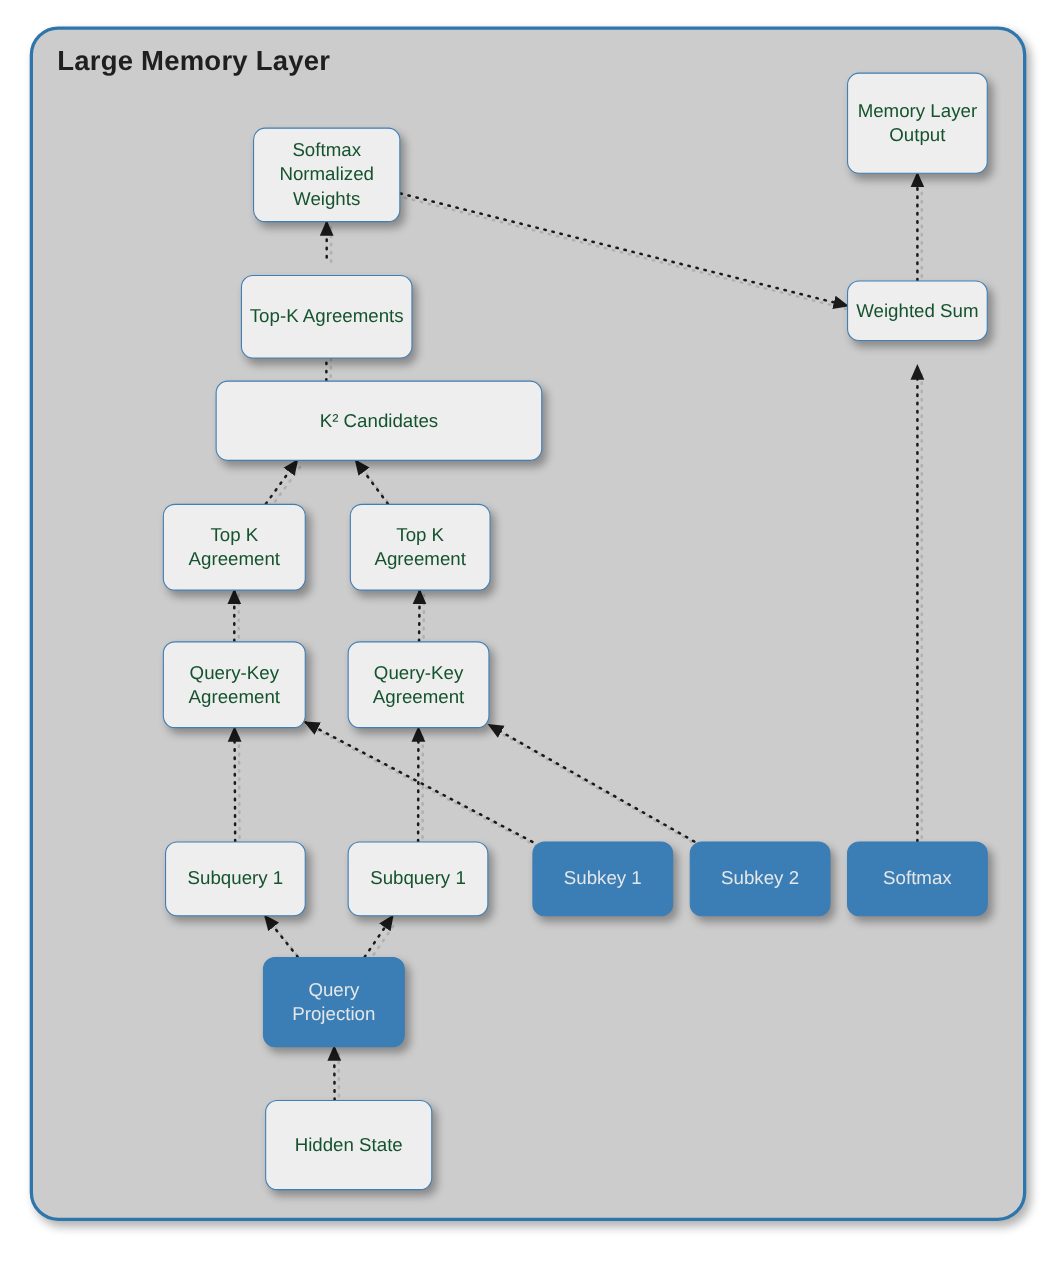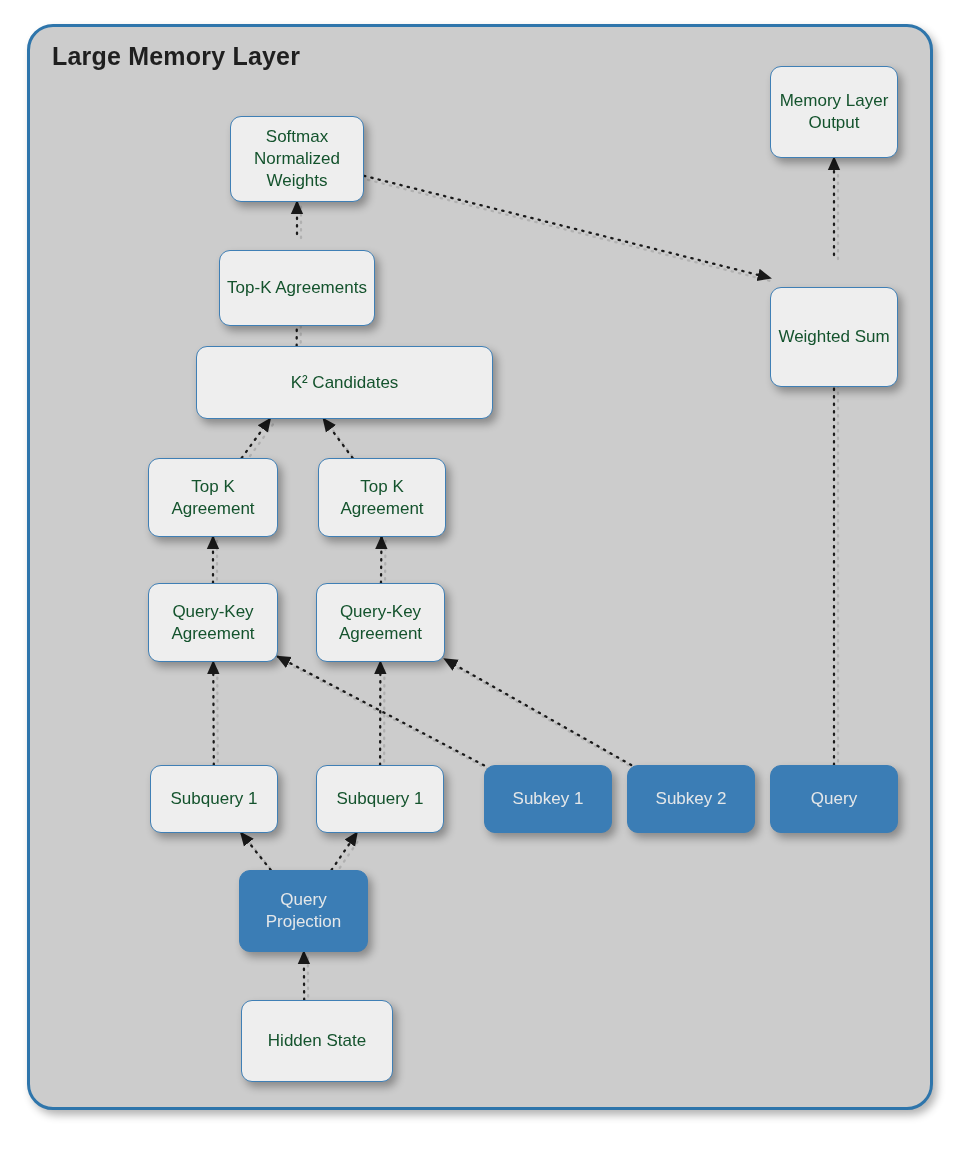--- a/index.html
+++ b/index.html
@@ -128,21 +128,21 @@
   <div id="node-layer">
       <div class="node light" style="left: 770px; top: 66px; width: 128px; height: 92px;">
         <span>Memory Layer Output</span>
       </div>
       <div class="node light" style="left: 230px; top: 116px; width: 134px; height: 86px;">
         <span>Softmax Normalized Weights</span>
       </div>
       <div class="node light" style="left: 219px; top: 234px; width: 156px; height: 76px; margin-top: 16px;">
         <span>Top-K Agreements</span>
       </div>
-      <div class="node light" style="left: 770px; top: 255px; width: 128px; height: 100px; margin-top: 32px;">
+      <div class="node light" style="left: 770px; top: 255px; width: 128px; height: 55px;">
         <span>Weighted Sum</span>
       </div>
       <div class="node light" style="left: 148px; top: 346px; width: 297px; height: 73px; margin-left: 48px;">
         <span>K² Candidates</span>
       </div>
       <div class="node light" style="left: 148px; top: 458px; width: 130px; height: 79px;">
         <span>Top K Agreement</span>
       </div>
       <div class="node light" style="left: 318px; top: 458px; width: 128px; height: 79px;">
         <span>Top K Agreement</span>
@@ -159,21 +159,21 @@
       <div class="node light" style="left: 316px; top: 765px; width: 128px; height: 68px;">
         <span>Subquery 1</span>
       </div>
       <div class="node accent" style="left: 484px; top: 765px; width: 128px; height: 68px;">
         <span>Subkey 1</span>
       </div>
       <div class="node accent" style="left: 627px; top: 765px; width: 128px; height: 68px;">
         <span>Subkey 2</span>
       </div>
       <div class="node accent" style="left: 770px; top: 765px; width: 128px; height: 68px;">
-        <span>Query</span>
+        <span>Softmax</span>
       </div>
       <div class="node accent" style="left: 239px; top: 870px; width: 129px; height: 82px;">
         <span>Query Projection</span>
       </div>
       <div class="node light" style="left: 241px; top: 1000px; width: 152px; height: 82px;">
         <span>Hidden State</span>
       </div>
     </div>
 
 </div>

